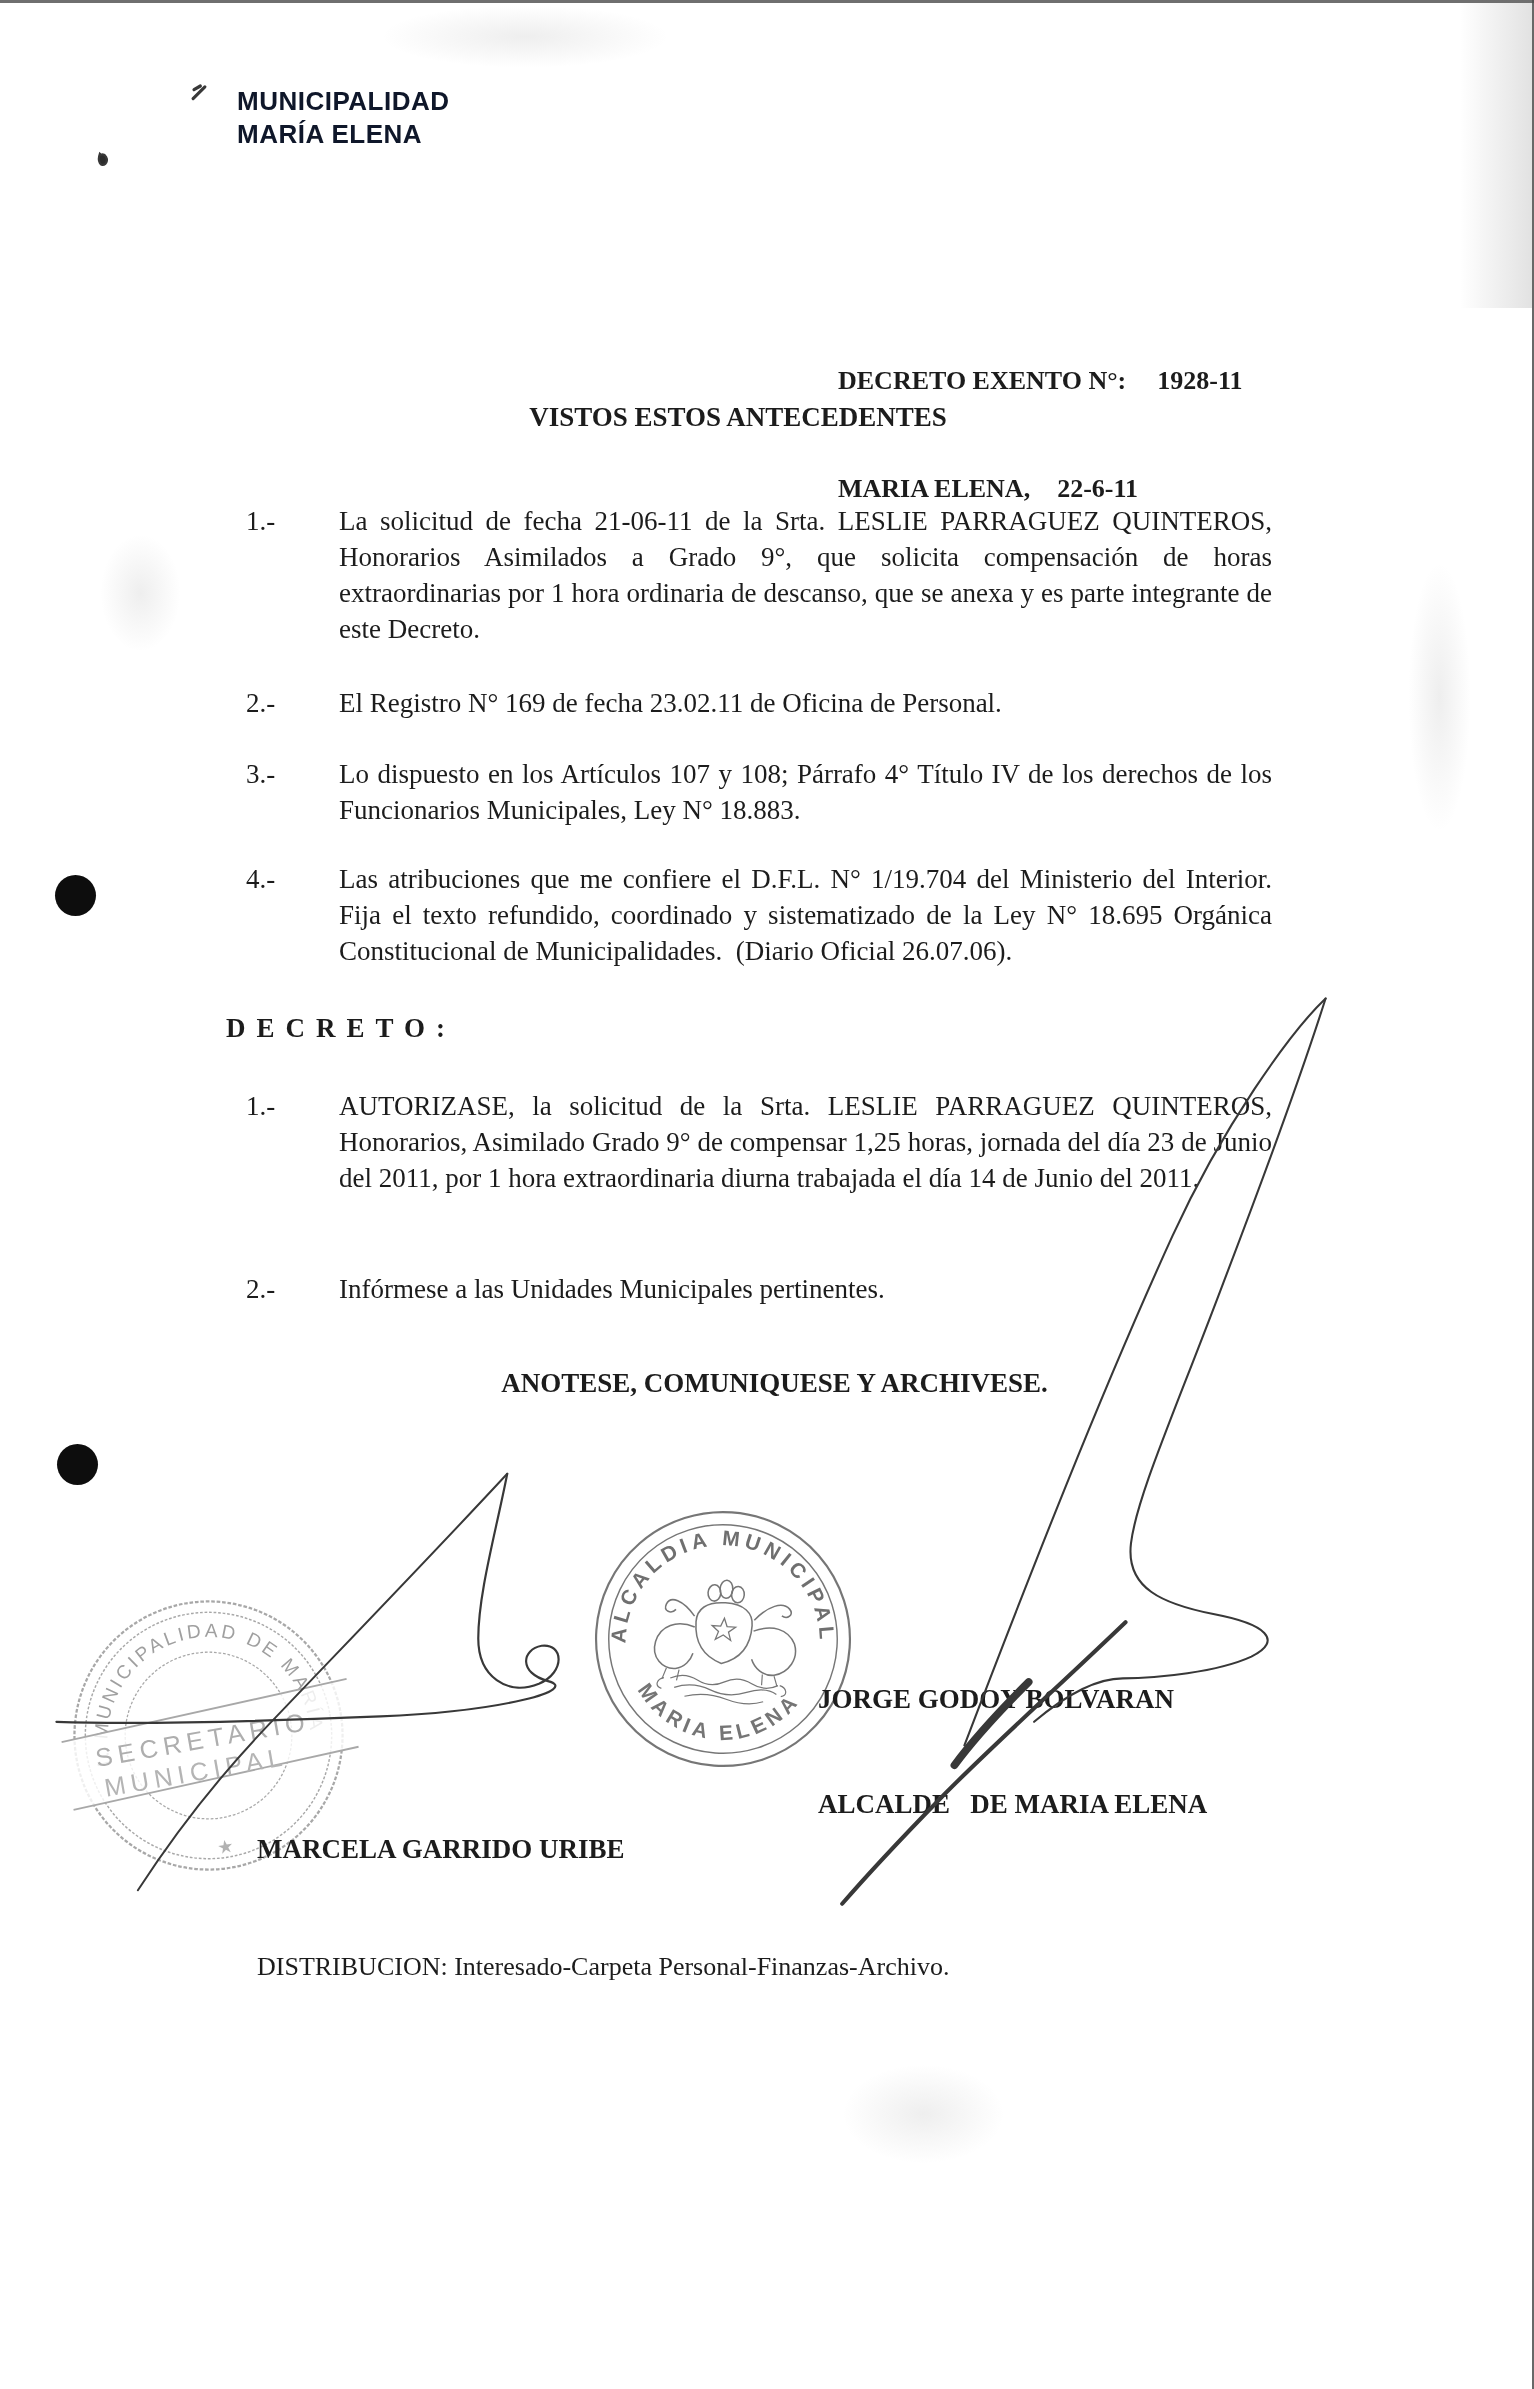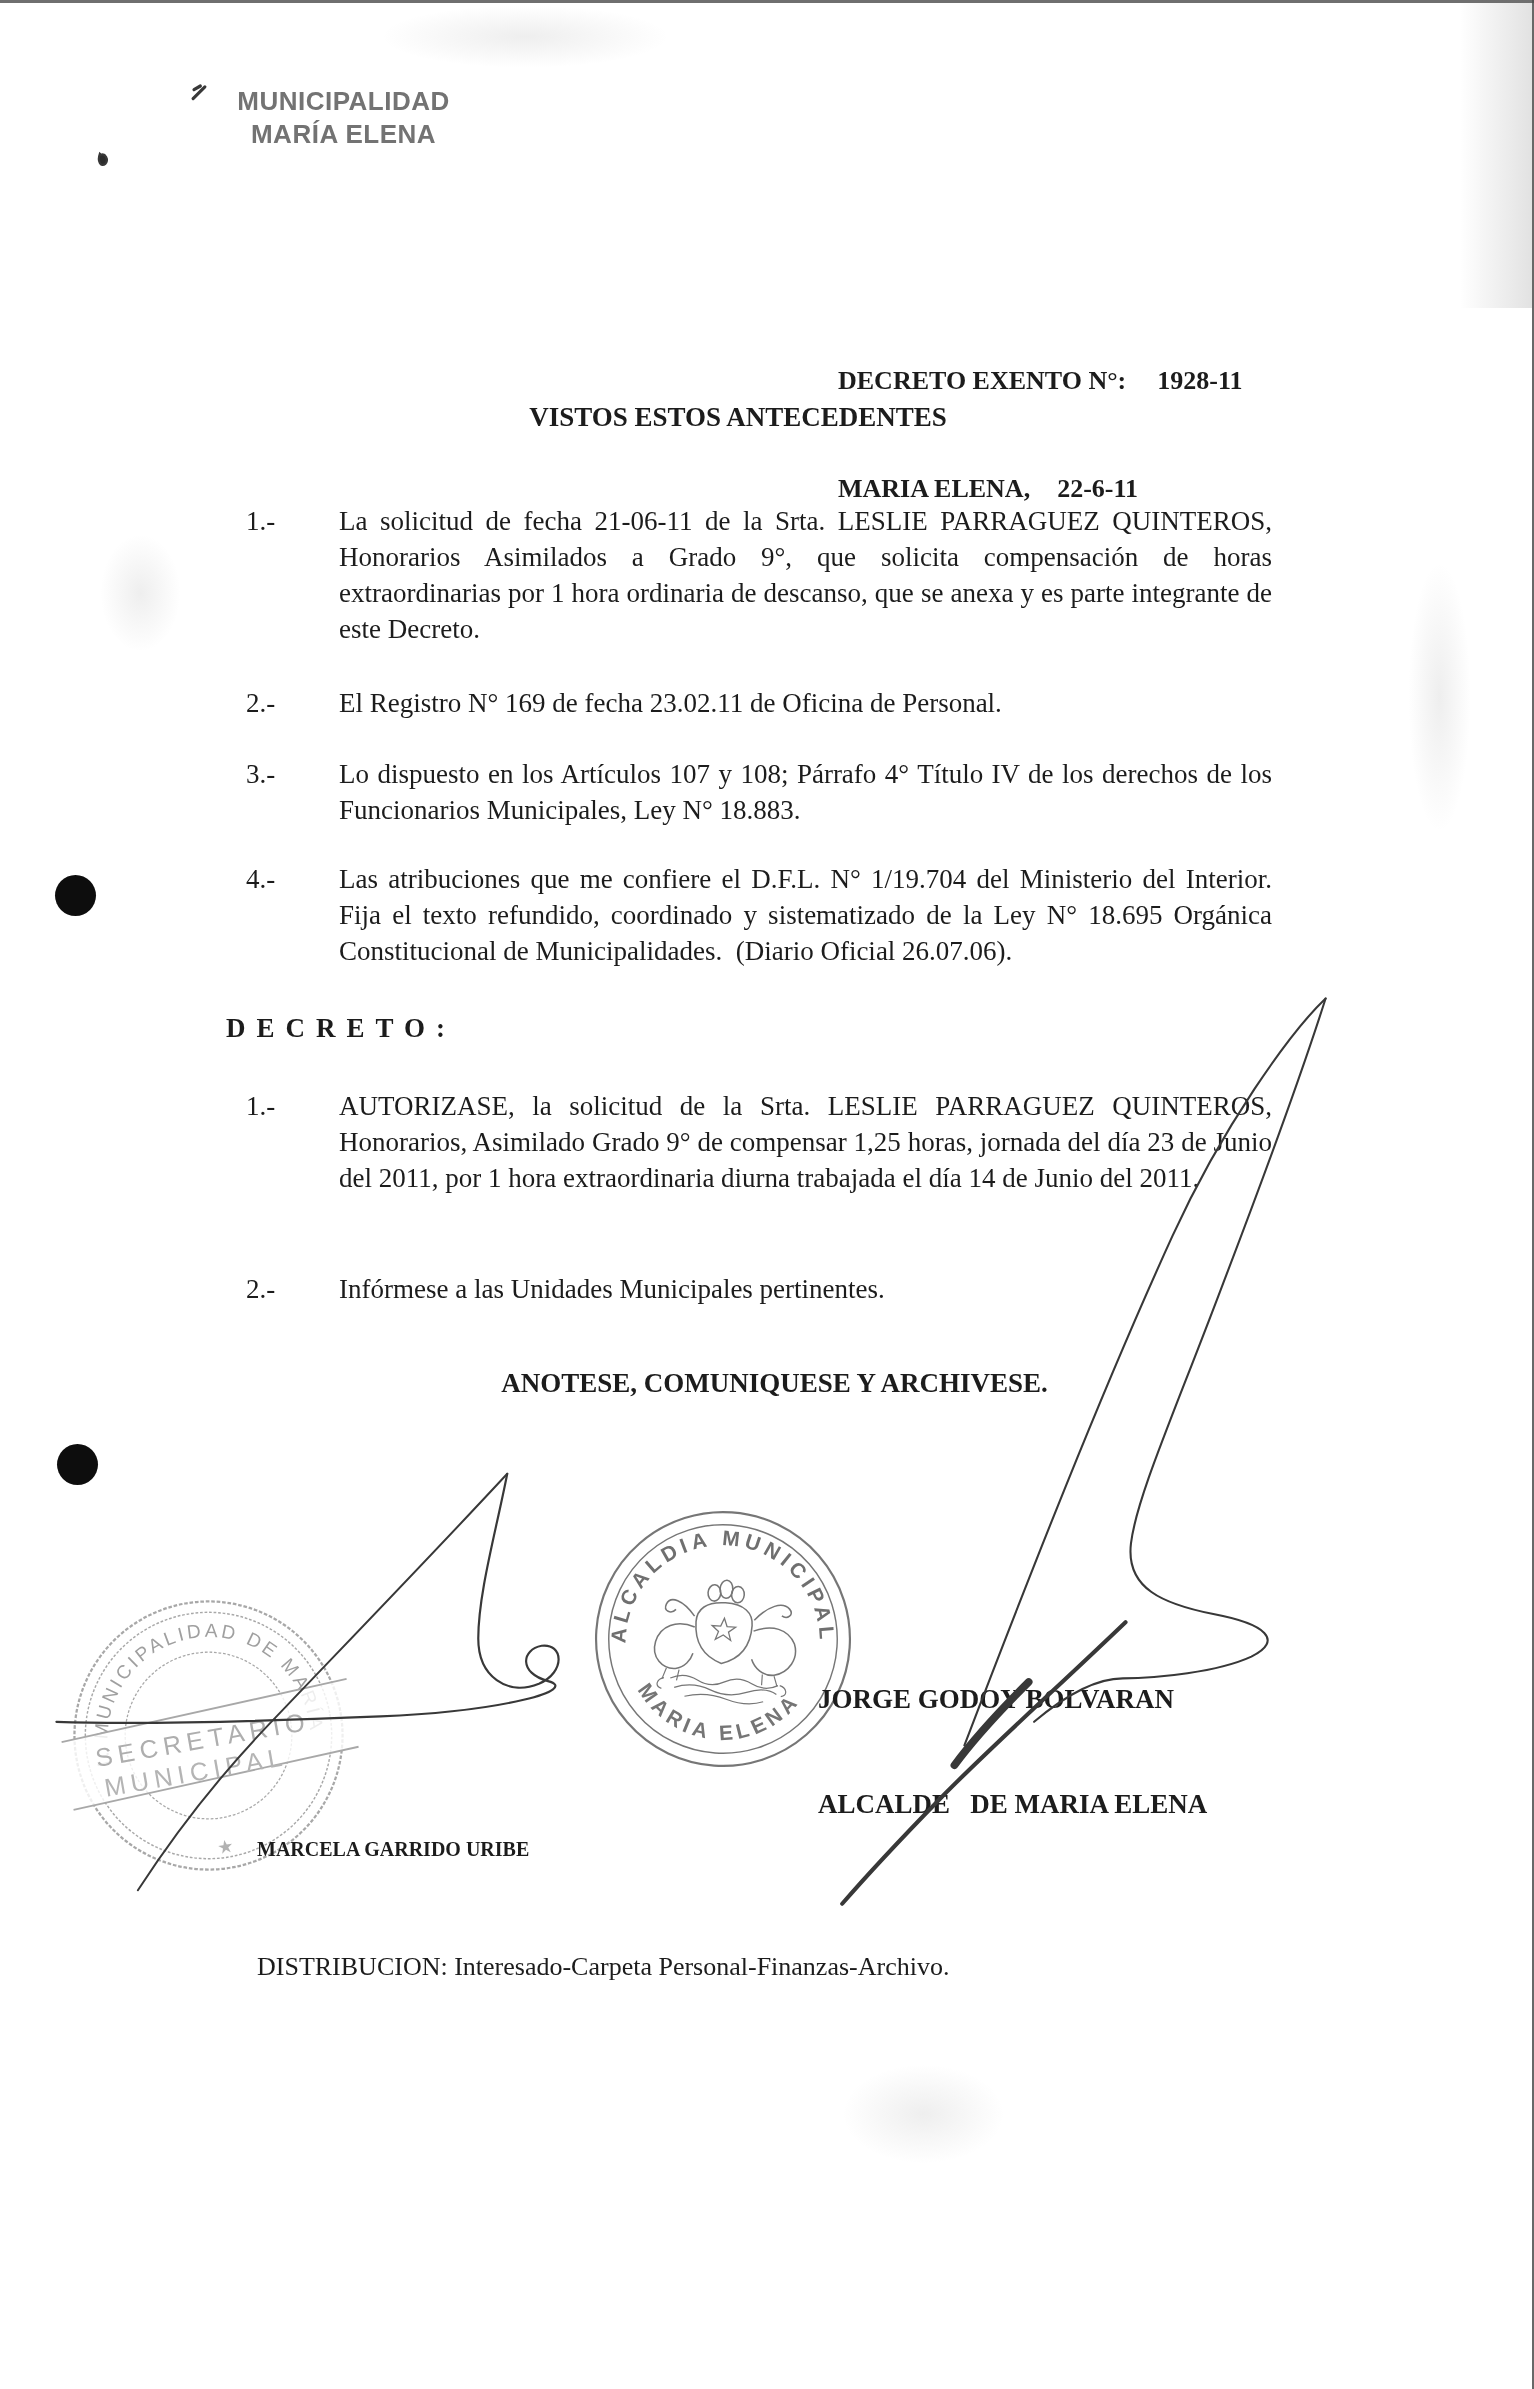--- a/index.html
+++ b/index.html
@@ -9,42 +9,42 @@
     font-family:"Liberation Serif", serif;color:#1c1c1c;
   }
   
   .edge-top{position:absolute;top:0;left:0;width:1535px;height:2.7px;background:#3f3f3f;opacity:.75;}
   .edge-right{position:absolute;top:0;right:0;width:2.7px;height:2389px;background:#4d4d4d;opacity:.85;}
   .wash-tr{position:absolute;top:0;right:2.7px;width:72px;height:308px;
     background:linear-gradient(to left, rgba(110,110,110,.20), rgba(110,110,110,0));}
   .smudge{position:absolute;border-radius:50%;background:radial-gradient(rgba(90,90,90,.10), rgba(90,90,90,0) 70%);}
   .hole{position:absolute;width:41px;height:41px;border-radius:50%;background:#0d0d0d;}
   
-  .letterhead{position:absolute;left:237px;top:85px;width:213px;text-align:center;
+  .letterhead{position:absolute;left:237px;top:85px;width:213px;text-align:left;
     font-family:"Liberation Sans", sans-serif;font-weight:600;font-size:26px;line-height:33px;
-    letter-spacing:0.5px;color:#737373;}
+    letter-spacing:0.5px;color:#0f172a;}
   
   .decree-head{position:absolute;left:838px;top:291px;font-weight:bold;font-size:26px;line-height:36px;white-space:pre;}
   .decree-head .num{margin-left:31px;}
   .decree-head .date{margin-left:27px;}
   
   .h-vistos{position:absolute;left:136px;top:402px;width:1204px;text-align:center;
     font-weight:bold;font-size:27px;}
   .h-decreto{position:absolute;left:226px;top:1013px;width:1073px;text-align:left;
     font-weight:bold;font-size:27px;letter-spacing:11px;}
   .closing{position:absolute;left:238px;top:1368px;width:1073px;text-align:center;
     font-weight:bold;font-size:27px;}
   
   .item{position:absolute;left:246px;width:1028px;font-size:27px;line-height:36px;}
   .item .num{position:absolute;left:0;top:0;}
   .item .txt{margin:0 0 0 93px;width:933px;text-align:justify;white-space:pre-wrap;}
   
   .mayor{position:absolute;left:818px;top:1612px;font-weight:bold;font-size:27px;line-height:35px;white-space:pre;z-index:4;}
   .secretary{position:absolute;left:257px;top:1752px;font-size:26px;line-height:39px;white-space:pre;z-index:4;}
-  .secretary .b{font-weight:bold;font-size:20px;font-family:Liberation Serif, serif;}
+  .secretary .b{font-weight:bold;font-size:27px;font-family:Liberation Serif, serif;}
   
   .stamp{position:absolute;z-index:2;}
   .sig-overlay{position:absolute;left:0;top:0;z-index:5;pointer-events:none;}
   .textlayer{position:relative;z-index:3;}
 </style>
 </head>
 <body>
 
 <div class="page">
 

